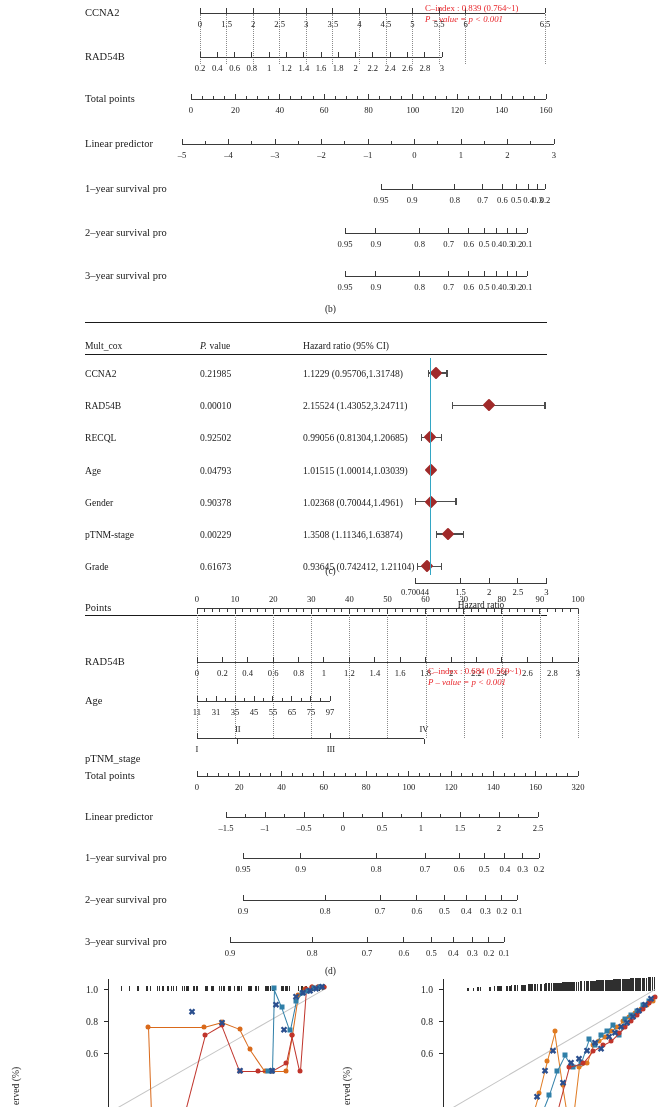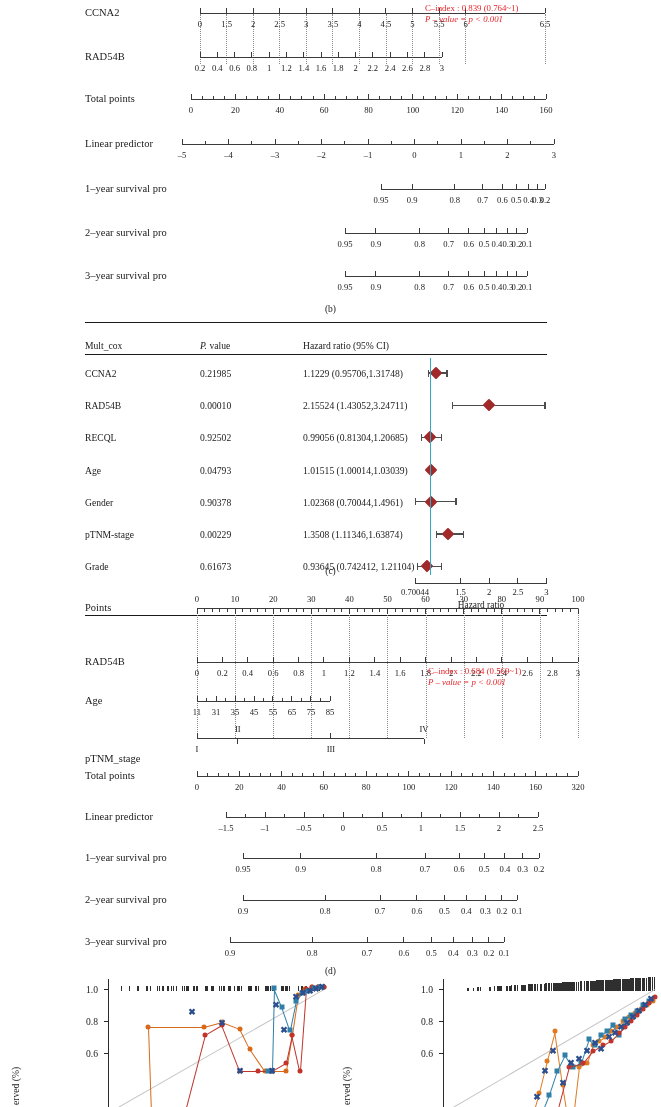--- a/index.html
+++ b/index.html
@@ -540,21 +540,21 @@
         <div class="tlab below" style="left: 28.6%;">35</div>
         <div class="tick major" style="left: calc(42.9% - 0.5px);"></div>
         <div class="tlab below" style="left: 42.9%;">45</div>
         <div class="tick major" style="left: calc(57.1% - 0.5px);"></div>
         <div class="tlab below" style="left: 57.1%;">55</div>
         <div class="tick major" style="left: calc(71.4% - 0.5px);"></div>
         <div class="tlab below" style="left: 71.4%;">65</div>
         <div class="tick major" style="left: calc(85.7% - 0.5px);"></div>
         <div class="tlab below" style="left: 85.7%;">75</div>
         <div class="tick major" style="left: calc(100% - 0.5px);"></div>
-        <div class="tlab below" style="left: 100%;">85</div>
+        <div class="tlab below" style="left: 100%;">97</div>
       </div>
     </div>
     <div class="nomo-row" style="left: 0px; top: 765px; width: 661px;">
       <div class="nomo-label" style="left: 85px; top: 6px;">Total points</div>
       <div class="axis-wrap" style="left: 197px; top: 0px; width: 381px;">
         <div class="axis-line"></div>
         <div class="tick minor" style="left: calc(2.8% - 0.5px);"></div>
         <div class="tick minor" style="left: calc(5.6% - 0.5px);"></div>
         <div class="tick minor" style="left: calc(8.3% - 0.5px);"></div>
         <div class="tick minor" style="left: calc(13.9% - 0.5px);"></div>

